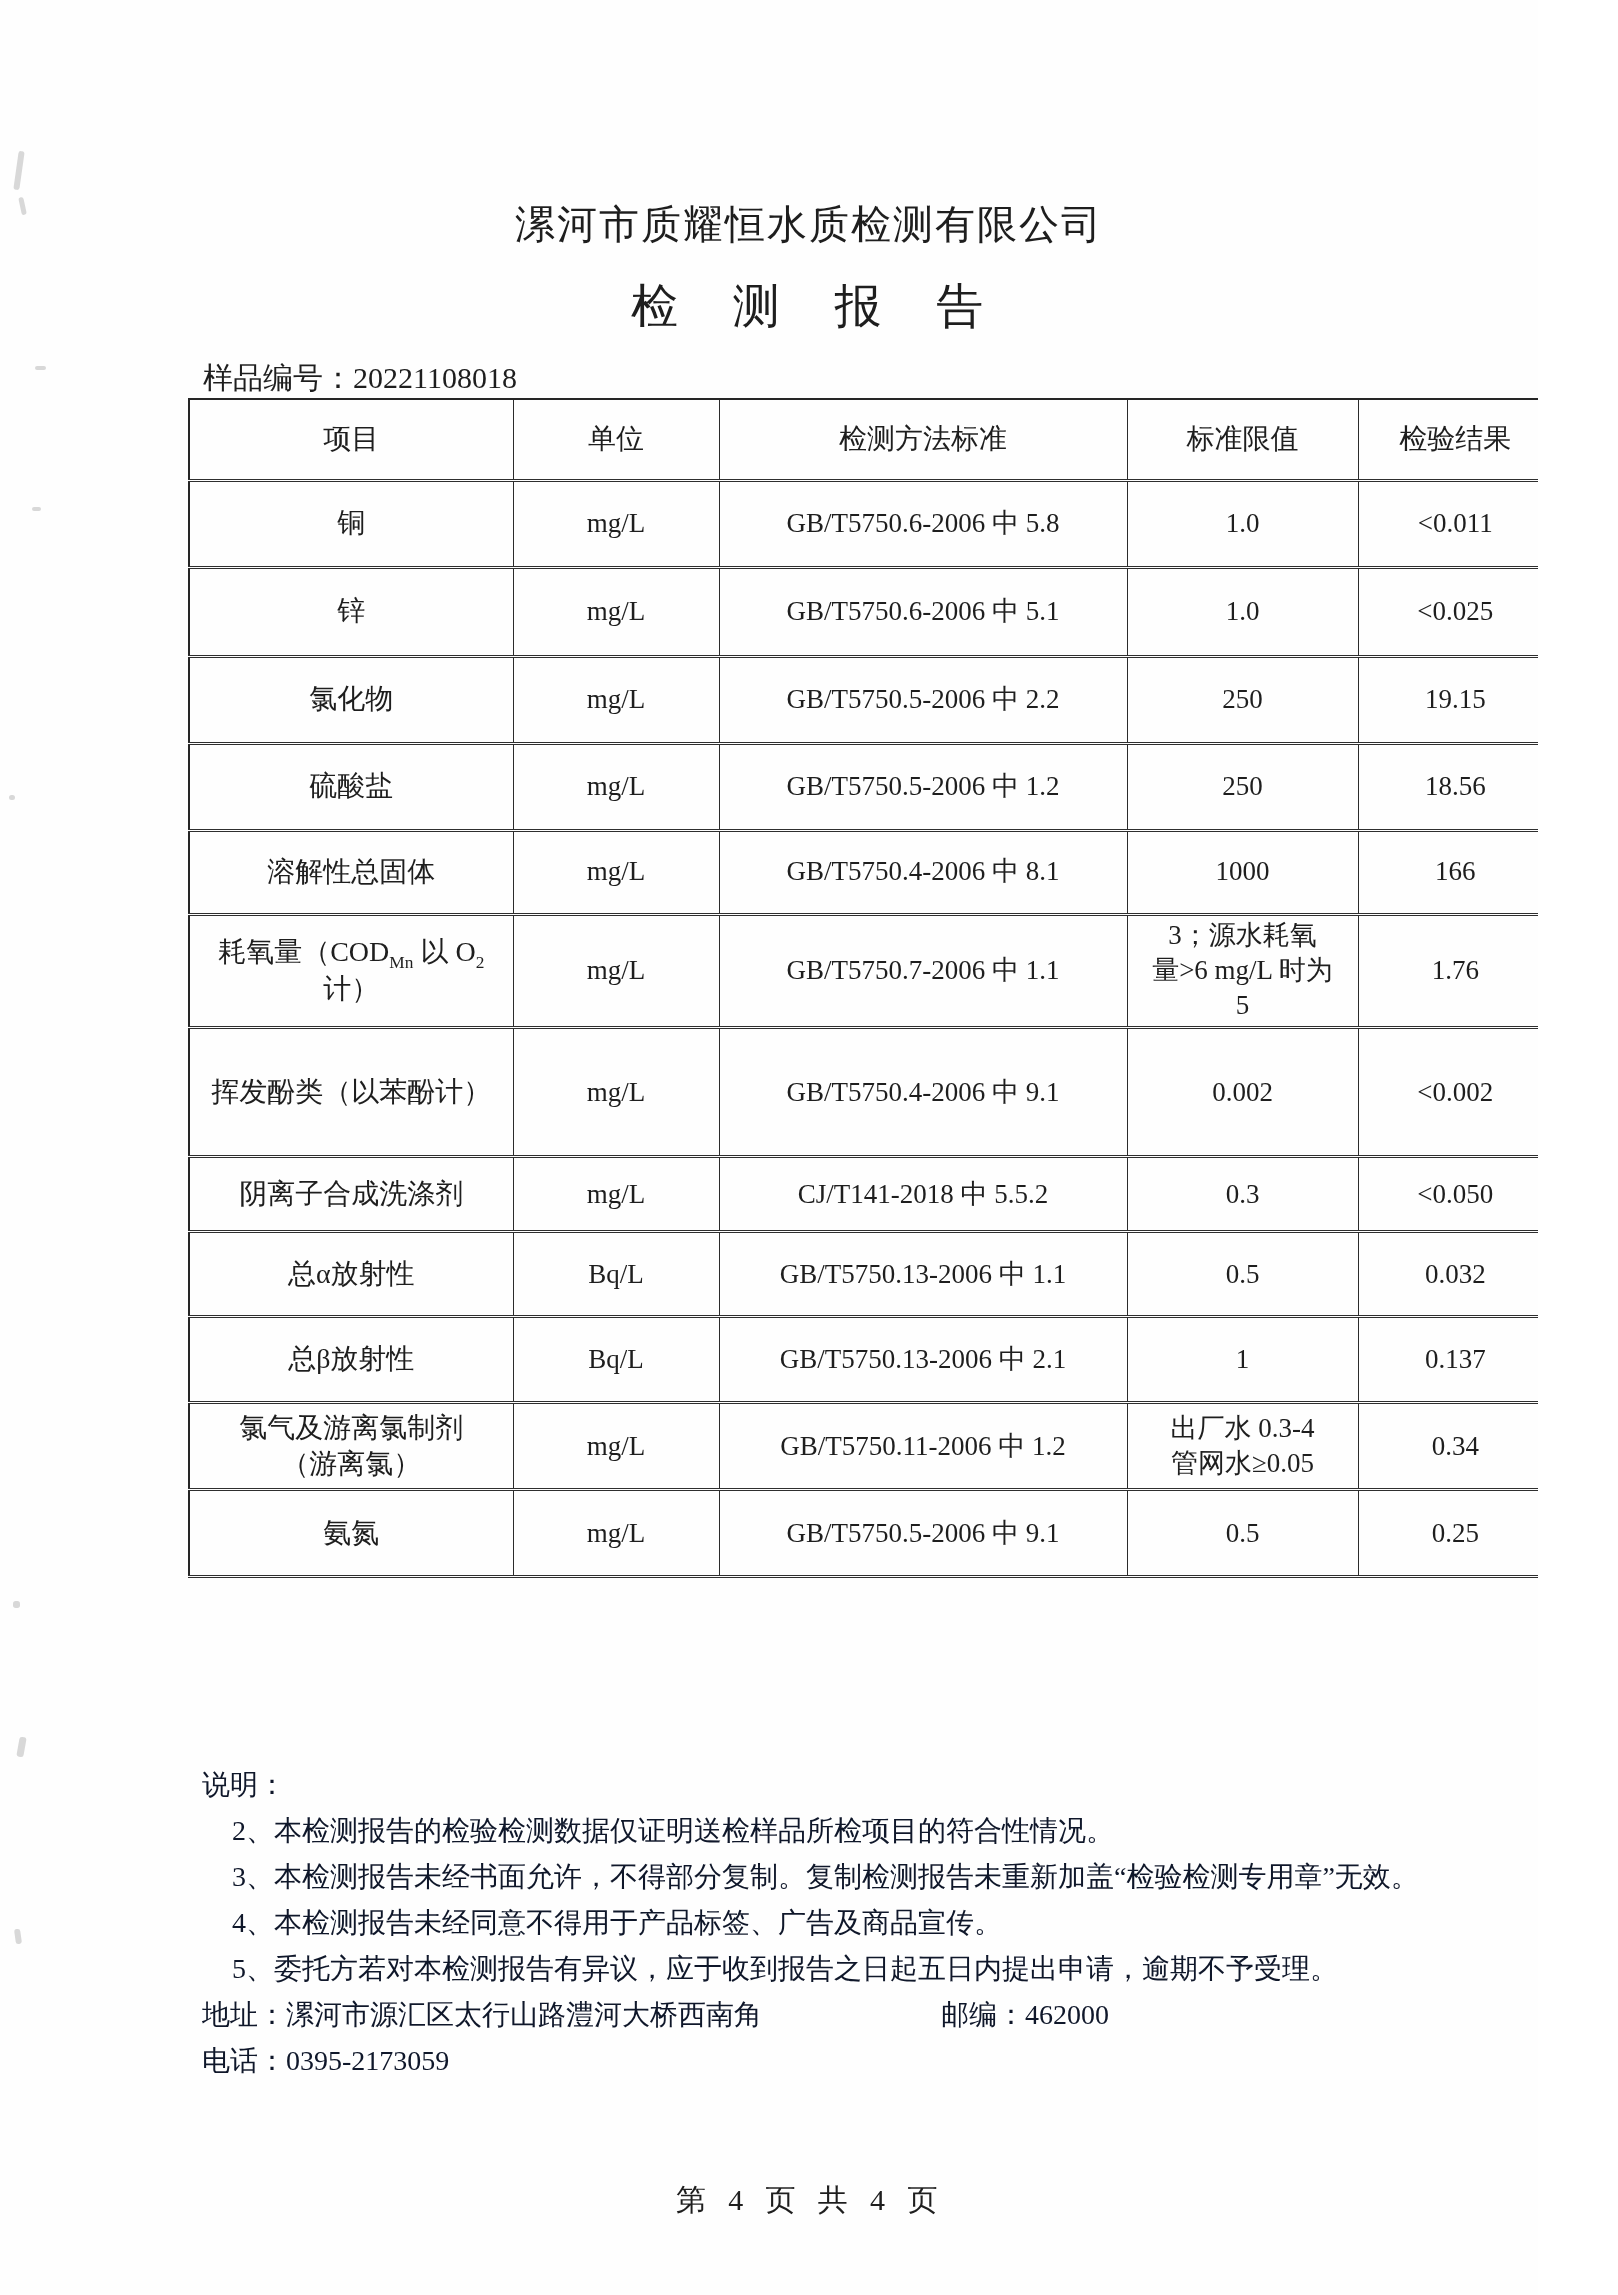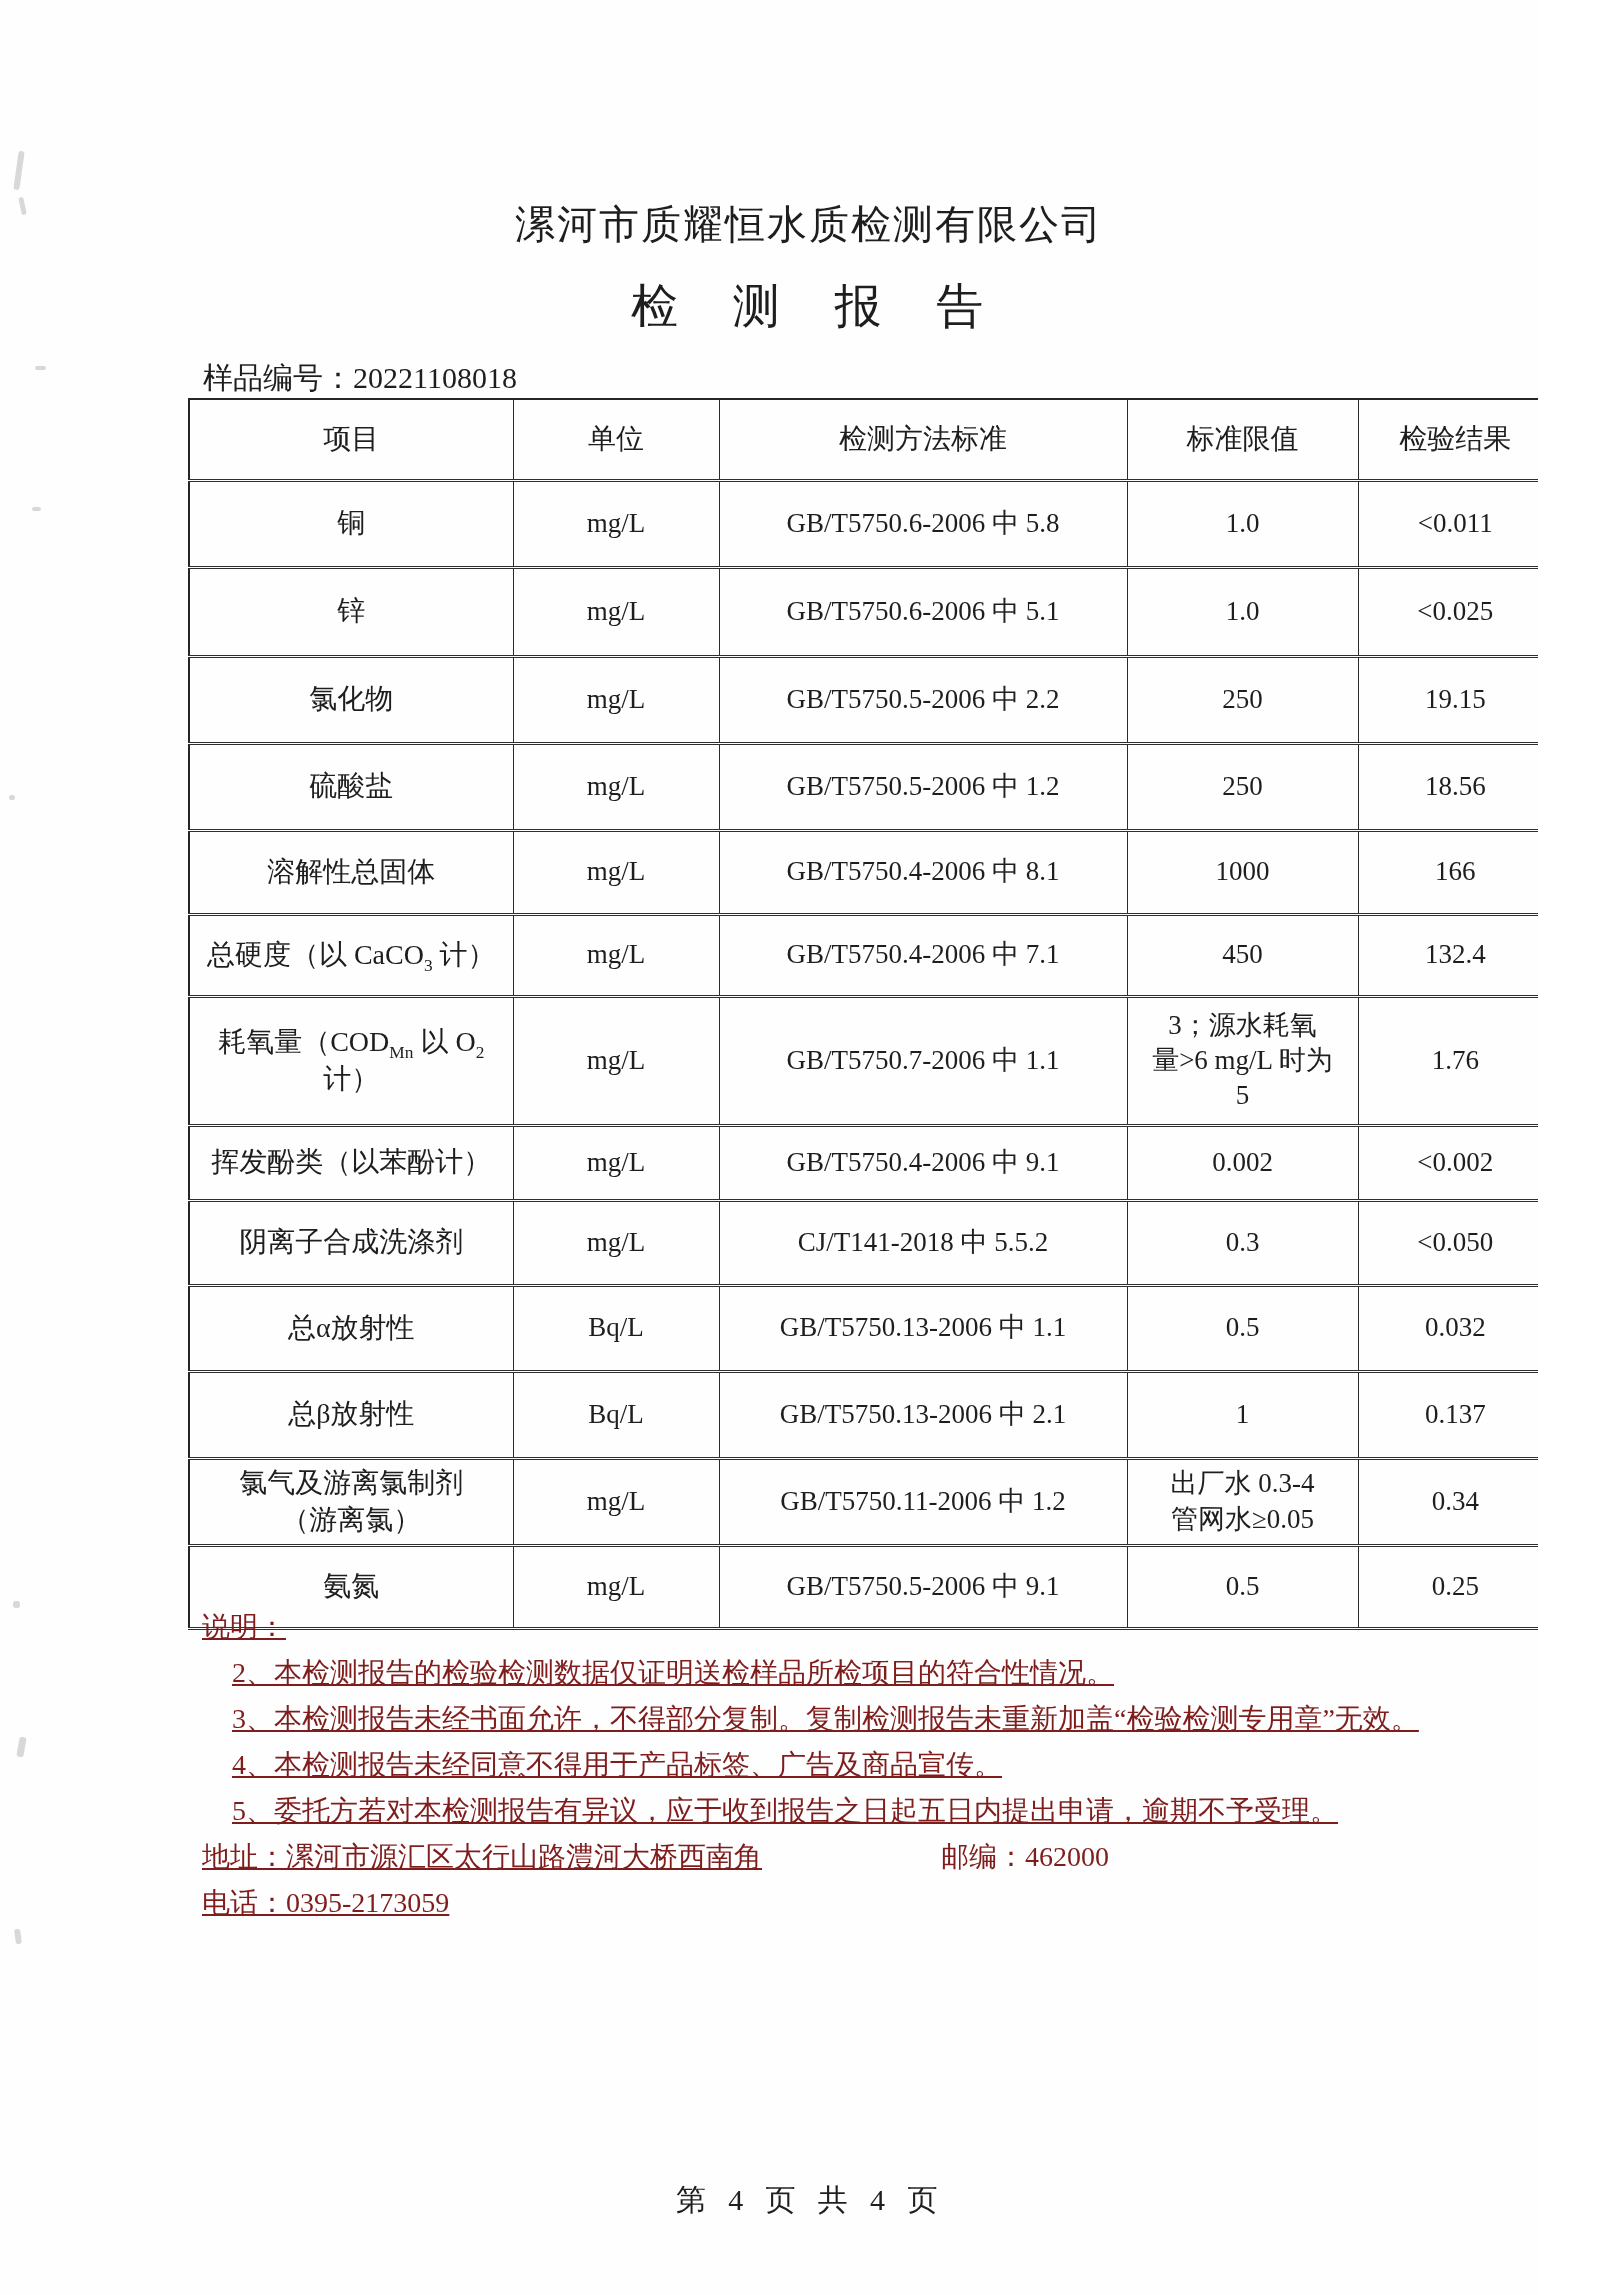--- a/index.html
+++ b/index.html
@@ -56,22 +56,22 @@
   #table-body tr:nth-child(6){height:82px}
   #table-body tr:nth-child(7){height:129px}
   #table-body tr:nth-child(8){height:75px}
   #table-body tr:nth-child(9){height:85px}
   #table-body tr:nth-child(10){height:86px}
   #table-body tr:nth-child(11){height:87px}
   #table-body tr:nth-child(12){height:87px}
   #table-body tr:nth-child(13){height:83px}
   sub{ font-size:0.62em; line-height:0; }
   .notes{
-    position:absolute; left:202px; top:1604px; width:1344px;
-    font-size:28px; line-height:46px; color:#7f1d1d;text-decoration:underline;
+    position:absolute; left:202px; top:1762px; width:1344px;
+    font-size:28px; line-height:46px; color:#0f172a;
   }
   .note-item{ padding-left:30px; }
   .contact-line{ position:relative; }
   .postcode-group{ position:absolute; left:739px; top:0; }
   .page-footer{
     position:absolute; top:2180px; left:0; width:100%;
     text-align:center; font-size:30px; letter-spacing:2.7px; word-spacing:9.4px;
     transform:translateX(39px);
   }
   .stamp-svg{ position:absolute; left:1538px; top:910px; width:81px; height:232px; opacity:0.88; }
@@ -135,27 +135,20 @@
           <td>18.56</td>
         </tr>
         <tr>
           <td>溶解性总固体</td>
           <td>mg/L</td>
           <td>GB/T5750.4-2006 中 8.1</td>
           <td>1000</td>
           <td>166</td>
         </tr>
         <tr>
-          <td>总硬度（以 CaCO<sub>3</sub> 计）</td>
-          <td>mg/L</td>
-          <td>GB/T5750.4-2006 中 7.1</td>
-          <td>450</td>
-          <td>132.4</td>
-        </tr>
-        <tr>
           <td>耗氧量（COD<sub>Mn</sub> 以 O<sub>2</sub>
 计）</td>
           <td>mg/L</td>
           <td>GB/T5750.7-2006 中 1.1</td>
           <td>3；源水耗氧
 量&gt;6 mg/L 时为
 5</td>
           <td>1.76</td>
         </tr>
         <tr>

